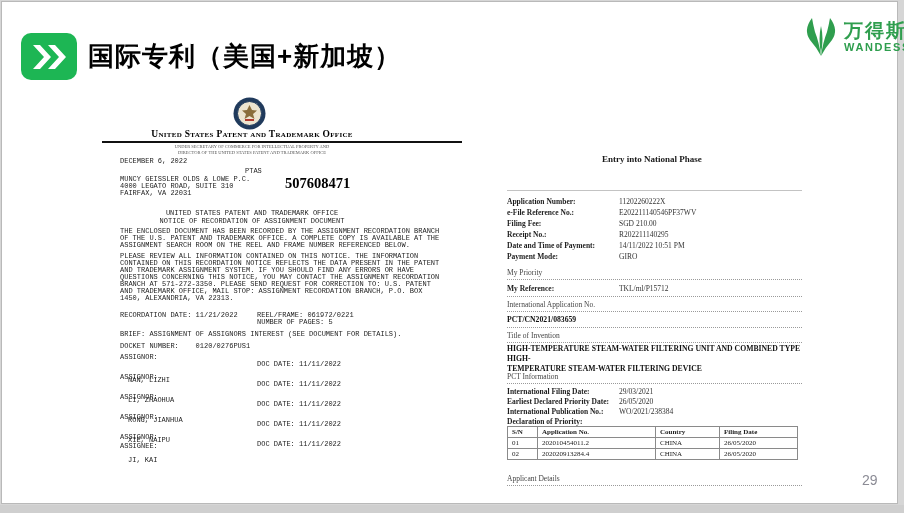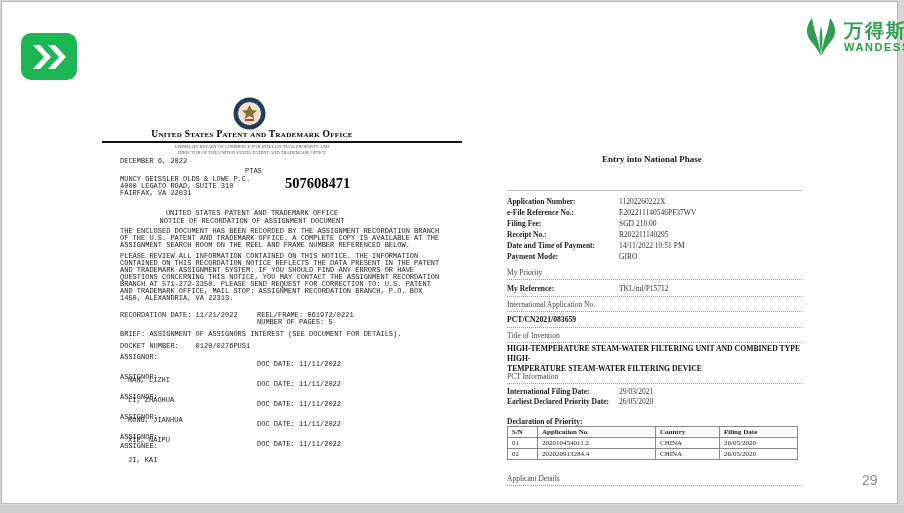--- a/index.html
+++ b/index.html
@@ -90,20 +90,21 @@
 <body>
 
 <div id="slide">
 
   <div class="chev-badge">
     <svg width="36" height="24" viewBox="0 0 36 24">
       <polygon points="2,0 13,12 2,24 9,24 20,12 9,0" fill="#ffffff"></polygon>
       <polygon points="17,0 28,12 17,24 24,24 35,12 24,0" fill="#ffffff"></polygon>
     </svg>
   </div>
+  <div class="slide-title">国际专利（美国+新加坡）</div>
 
   <div class="brand">
     <svg width="36" height="42" viewBox="0 0 36 42">
       <path d="M9 2 Q0 14 7 24 Q14 32 18 40 Q16 26 12 16 Q10 8 9 2Z" fill="#2f9e4e"></path>
       <path d="M27 2 Q36 14 29 24 Q22 32 18 40 Q20 26 24 16 Q26 8 27 2Z" fill="#2f9e4e"></path>
       <path d="M18 10 Q15 22 18 38 Q21 22 18 10Z" fill="#2f9e4e"></path>
     </svg>
     <div class="brand-text">
       <span class="brand-cn">万得斯</span>
       <span class="brand-en">WANDESS</span>
@@ -230,20 +231,24 @@
     <div class="sg-dot" style="top:293px"></div>
 
     <div class="sg-row" style="top:297px">
       <span class="lbl">International Filing Date:</span>
       <span class="val">29/03/2021</span>
     </div>
     <div class="sg-row" style="top:307px">
       <span class="lbl">Earliest Declared Priority Date:</span>
       <span class="val">26/05/2020</span>
     </div>
+    <div class="sg-row" style="top:317px">
+      <span class="lbl">International Publication No.:</span>
+      <span class="val">WO/2021/238384</span>
+    </div>
     <div class="sg-row" style="top:327px">
       <span class="lbl">Declaration of Priority:</span>
     </div>
 
     <table class="sg-table">
       <tbody>
           <tr>
         <th class="col-sn">S/N</th>
         <th class="col-app">Application No.</th>
         <th class="col-cty">Country</th>

